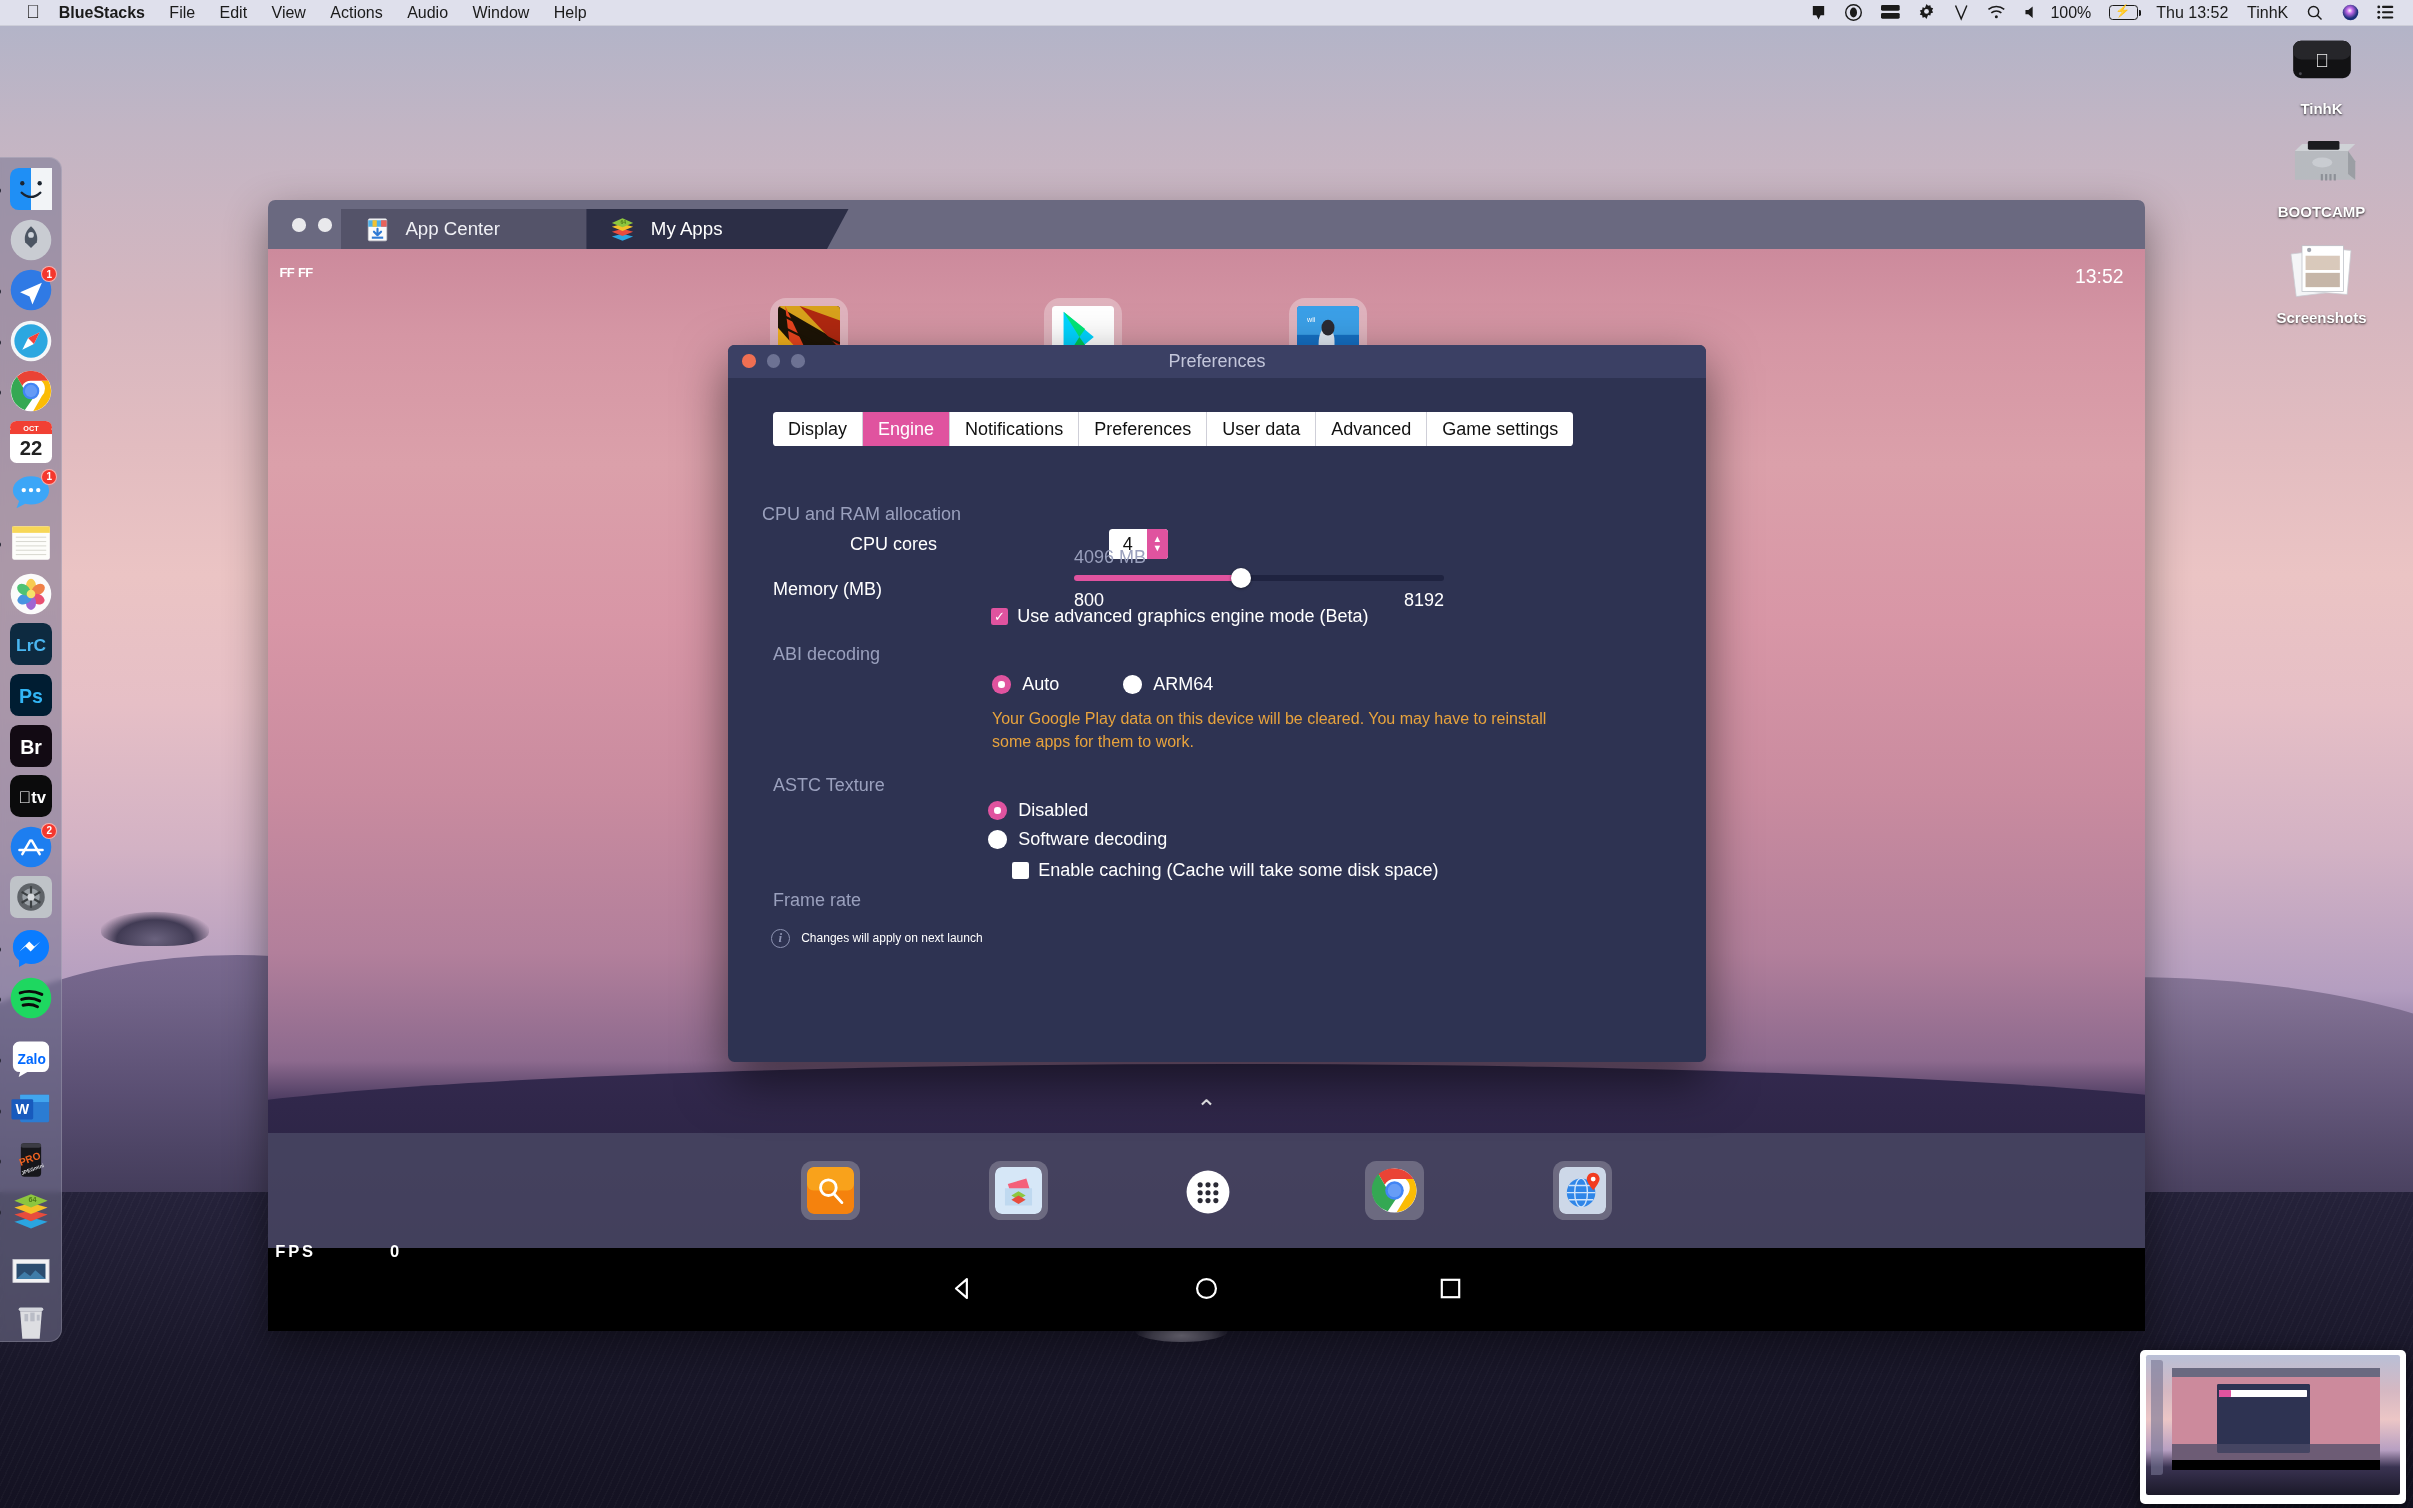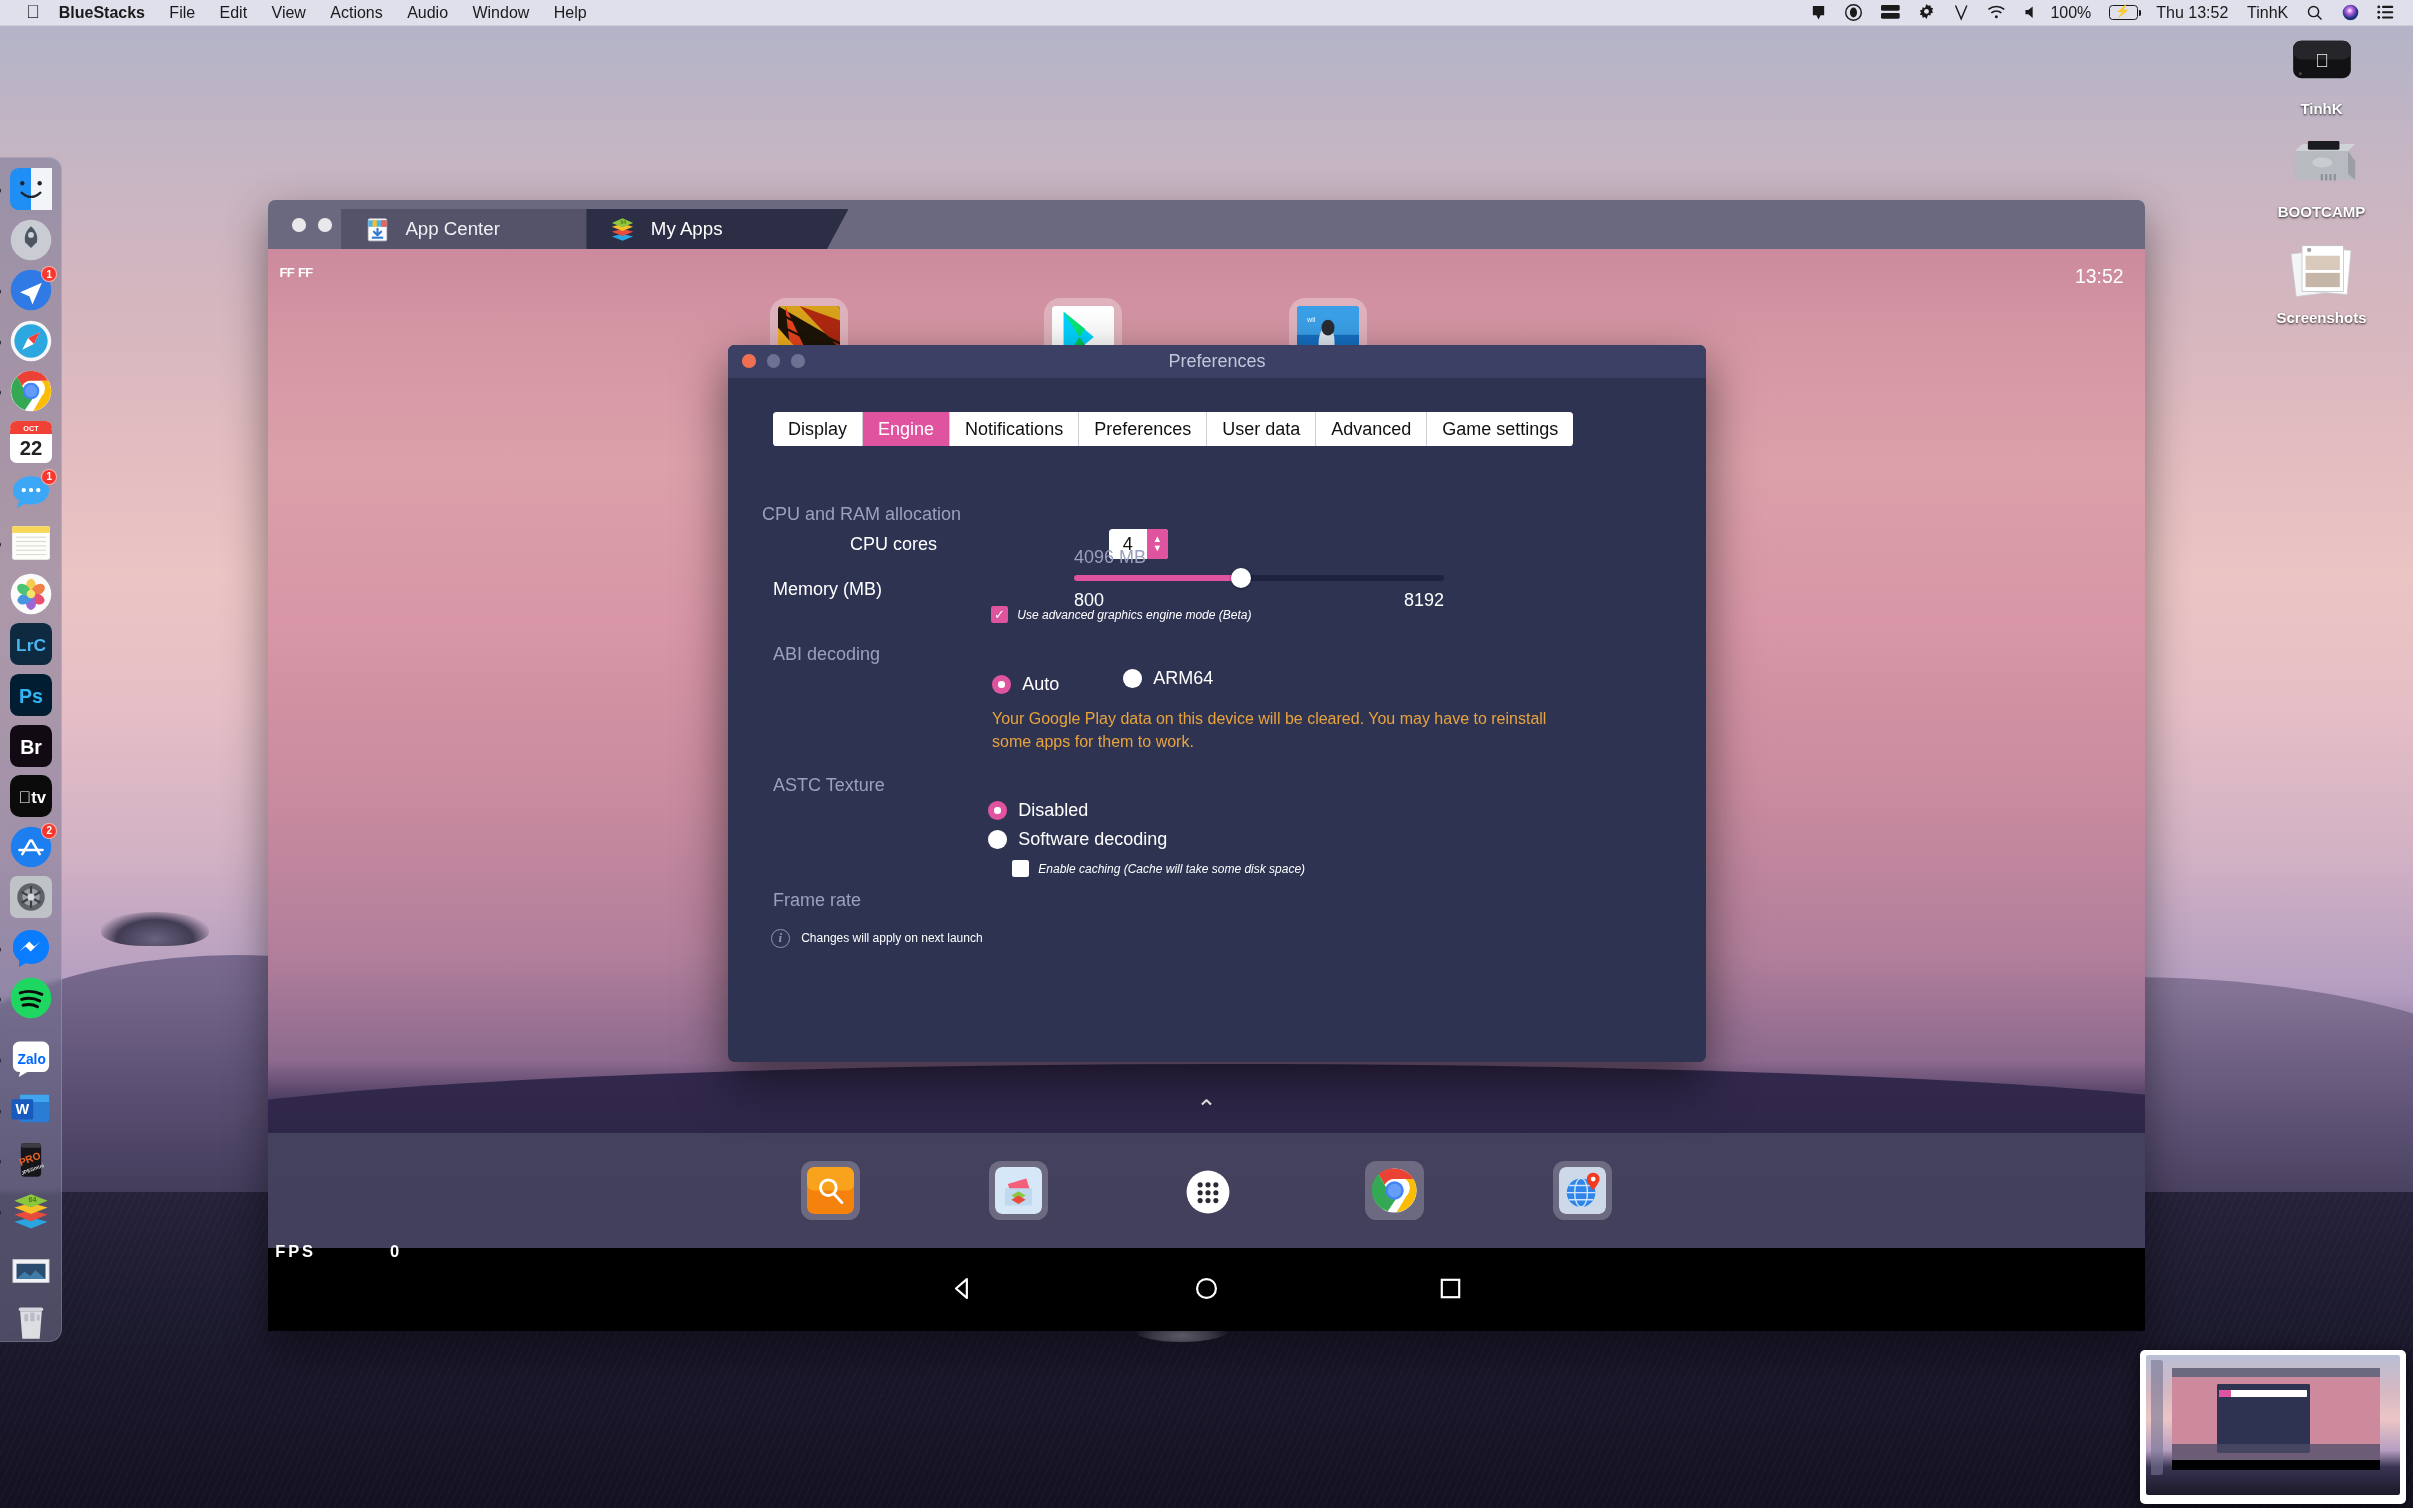--- a/index.html
+++ b/index.html
@@ -270,21 +270,21 @@
   .slider-ends .lo { left:0; }
   .slider-ends .hi { right:0; }
 
   .chk-row { position:absolute; display:flex; align-items:center; }
   .chk {
     width: 17px; height: 17px; border-radius: 2.2px; background:#fff; flex:none;
     display:flex; align-items:center; justify-content:center;
     font-size: 13px; color:#fff; line-height:1;
   }
   .chk.on { background:#e0539f; }
-  .chk-row .txt { margin-left: 9.3px; font-size: 12px; color:#fff; white-space:nowrap;font-style:italic; }
+  .chk-row .txt { margin-left: 9.3px; font-size: 18px; color:#fff; white-space:nowrap; }
 
   .rad-row { position:absolute; display:flex; align-items:center; }
   .rad {
     width: 18.7px; height: 18.7px; border-radius:50%; background:#fff; flex:none;
     display:flex; align-items:center; justify-content:center;
   }
   .rad.on { background:#e0539f; }
   .rad.on::after { content:""; width: 6.5px; height:6.5px; border-radius:50%; background:#fff; }
   .rad-row .txt { margin-left: 11.5px; font-size: 18px; color:#fff; white-space:nowrap; }
 
@@ -946,21 +946,21 @@
         <span class="txt">Use advanced graphics engine mode (Beta)</span>
       </div>
 
       <div class="sec-head" style="left: 45px; top: 185px;">ABI decoding</div>
 
       <div class="rad-row" style="left: 264px; top: 215px;">
         <span class="rad on"></span>
         <span class="txt">Auto</span>
       </div>
 
-      <div class="rad-row" style="left: 395px; top: 209px;">
+      <div class="rad-row" style="left: 395px; top: 215px;">
         <span class="rad"></span>
         <span class="txt">ARM64</span>
       </div>
 
       <div class="warn" style="left: 264px; top: 249px;">Your Google Play data on this device will be cleared. You may have to reinstall some apps for them to work.</div>
 
       <div class="sec-head" style="left: 45px; top: 316px;">ASTC Texture</div>
 
       <div class="rad-row" style="left: 260px; top: 341px;">
         <span class="rad on"></span>

